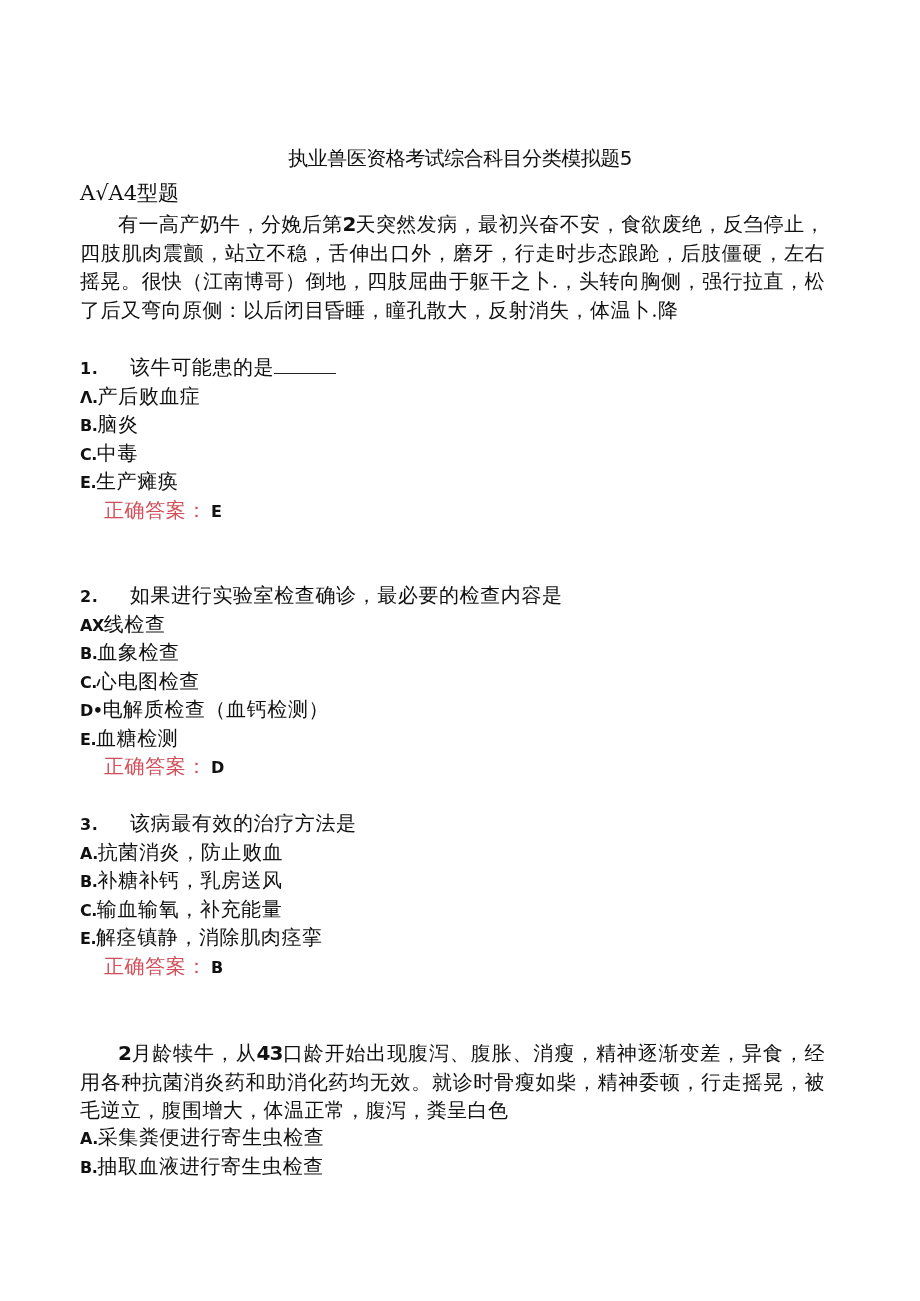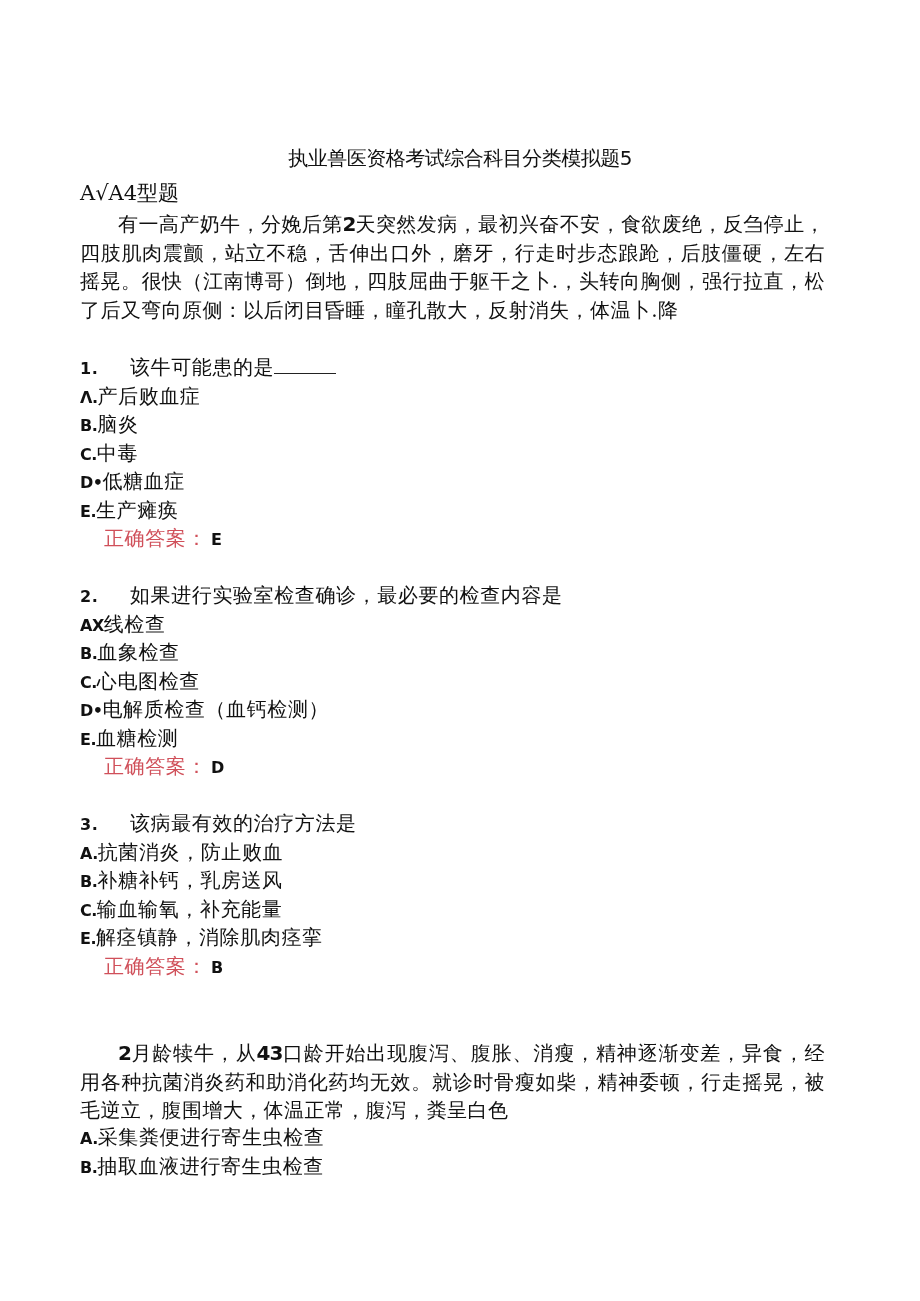--- a/index.html
+++ b/index.html
@@ -110,21 +110,20 @@
 
   <div class="para" style="top:178px;"><span>有一高产奶牛，分娩后第</span><b>2</b><span>天突然发病，最初兴奋不安，食欲废绝，反刍停止，四肢肌肉震颤，站立不稳，舌伸出口外，磨牙，行走时步态踉跄，后肢僵硬，左右摇晃。很快（江南博哥）倒地，四肢屈曲于躯干之卜.，头转向胸侧，强行拉直，松了后又弯向原侧：以后闭目昏睡，瞳孔散大，反射消失，体温卜.降</span></div>
 
   <div class="q-block" style="top:323px;">
     <div class="line">
       <span class="qnum">1.</span><span>该牛可能患的是</span><span class="blank"></span>
     </div>
     <div class="line"><span class="opt-key">Λ.</span><span>产后败血症</span></div>
     <div class="line"><span class="opt-key">B.</span><span>脑炎</span></div>
     <div class="line"><span class="opt-key">C.</span><span>中毒</span></div>
-    <div class="line"><span class="opt-key">D•</span><span>低糖血症</span></div>
     <div class="line"><span class="opt-key">E.</span><span>生产瘫痪</span></div>
     <div class="line answer"><span>正确答案：</span><span class="answer-val">E</span></div>
   </div>
 
   <div class="q-block" style="top:551px;">
     <div class="line">
       <span class="qnum">2.</span><span>如果进行实验室检查确诊，最必要的检查内容是</span>
     </div>
     <div class="line"><span class="opt-key">AX</span><span>线检查</span></div>
     <div class="line"><span class="opt-key">B.</span><span>血象检查</span></div>

